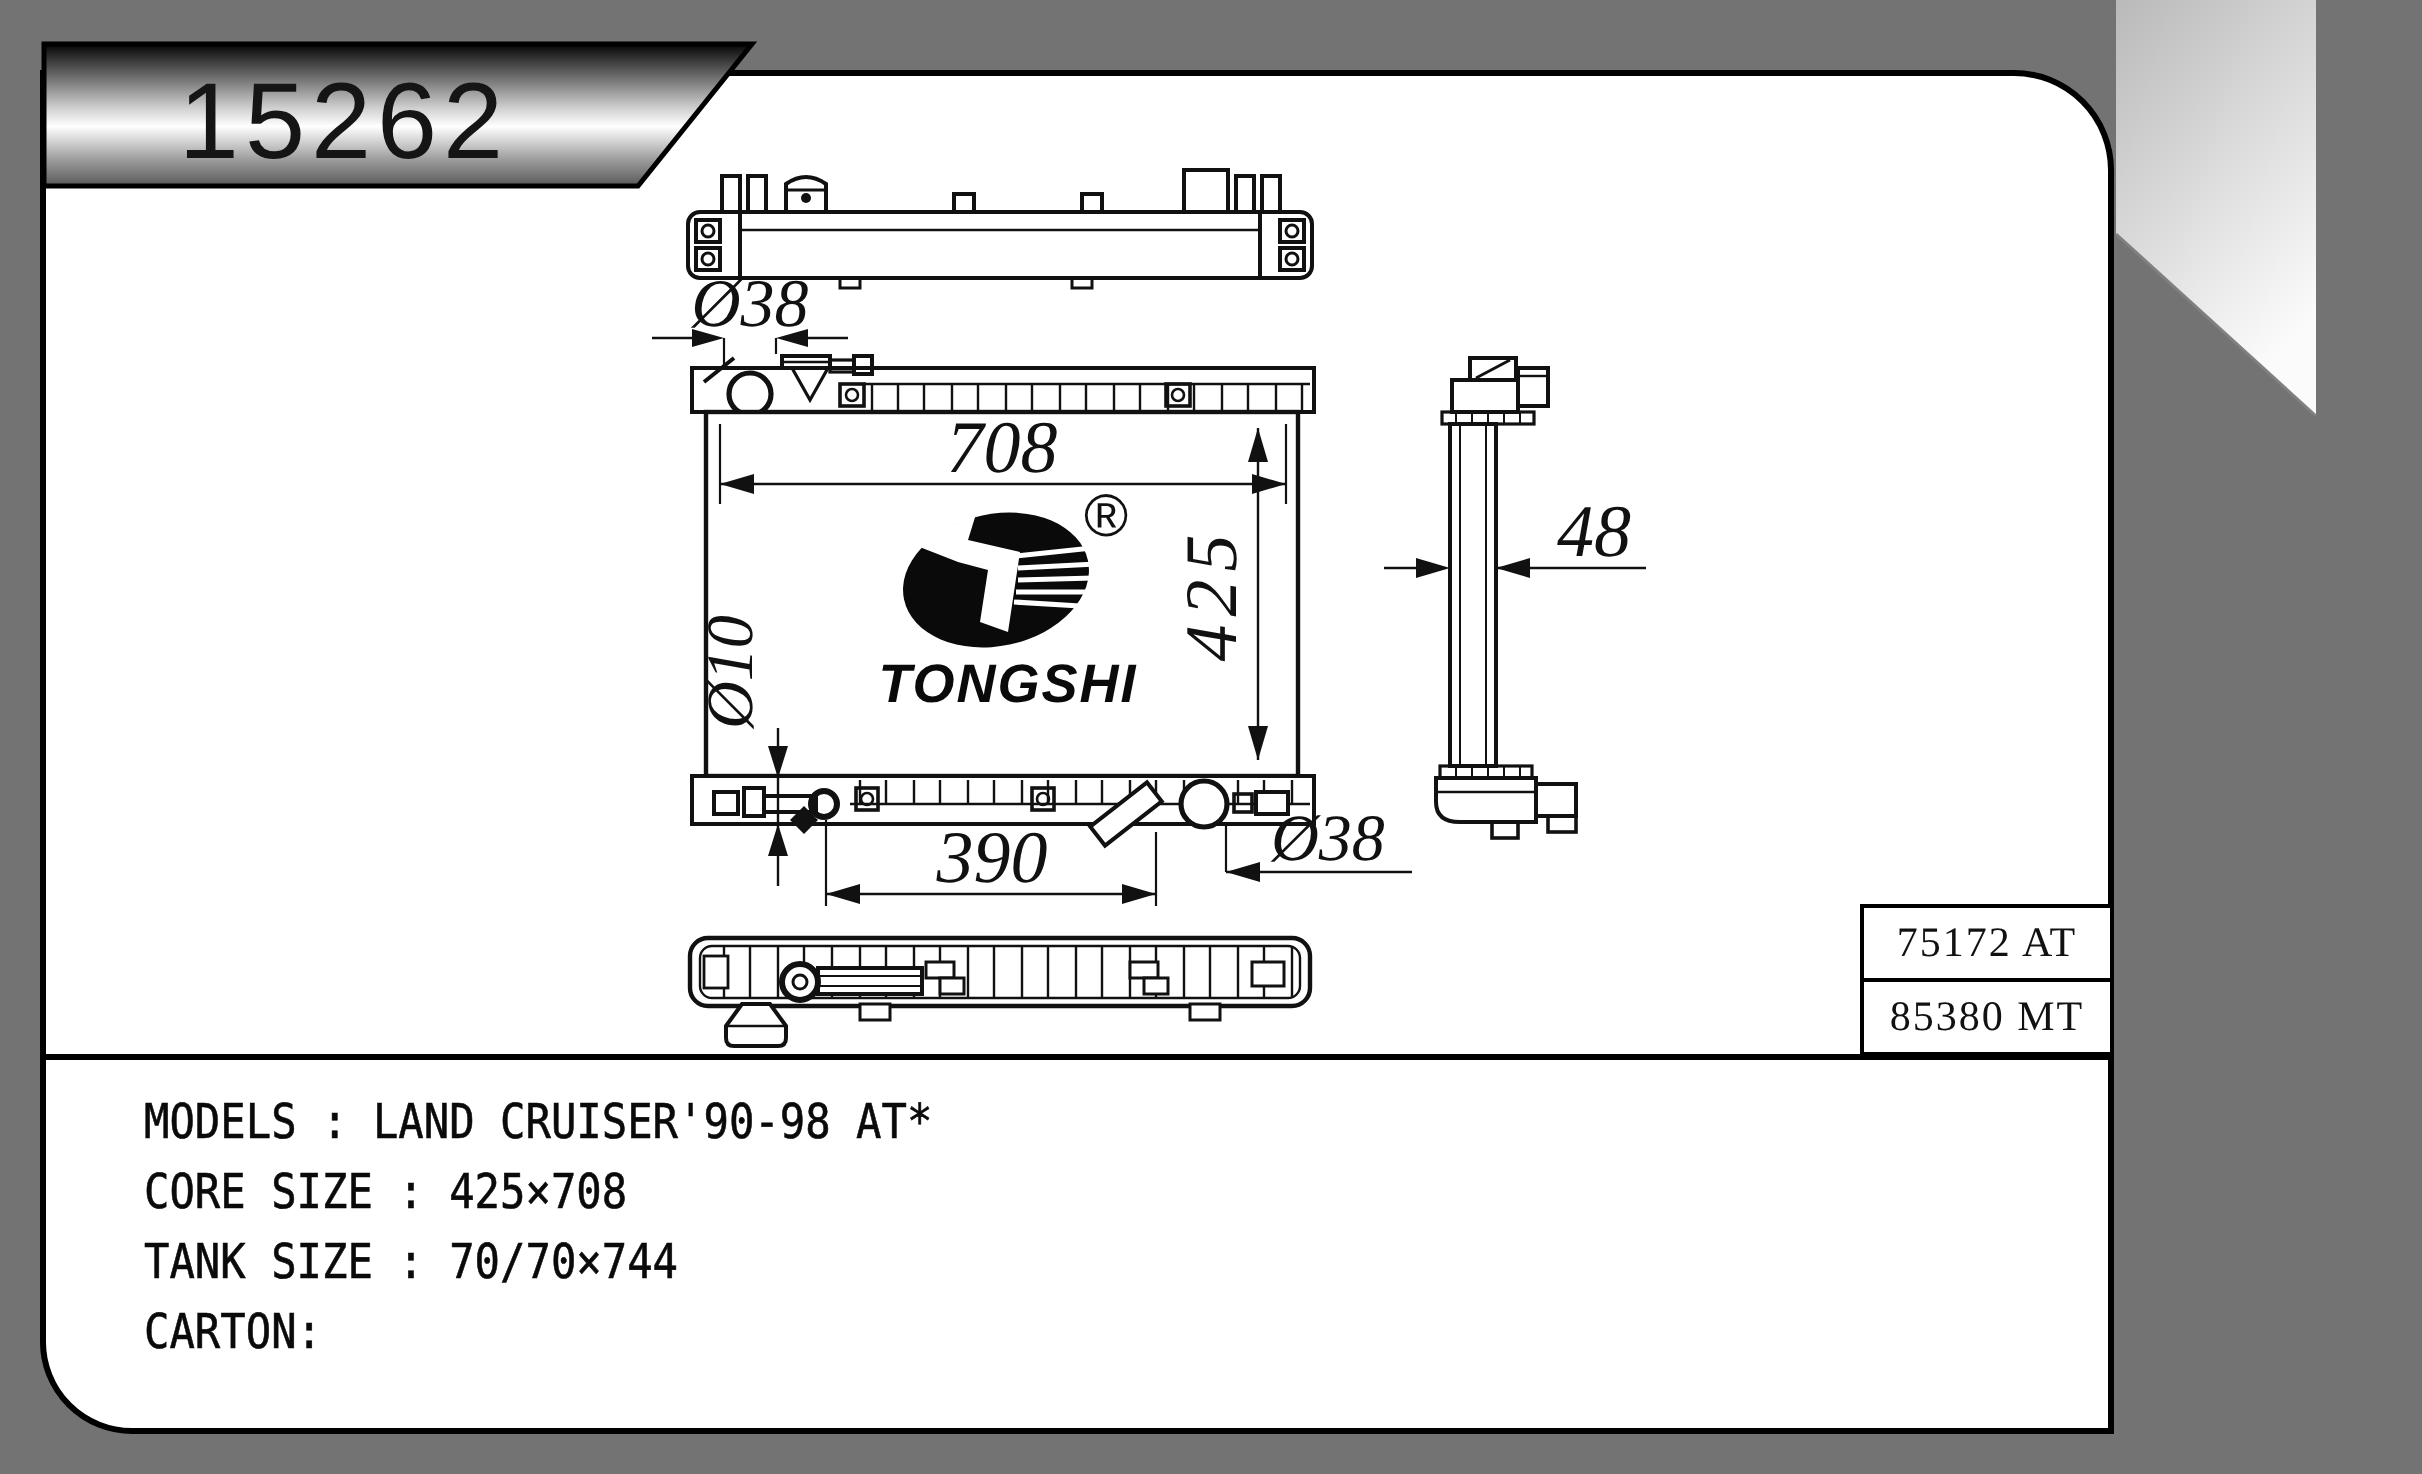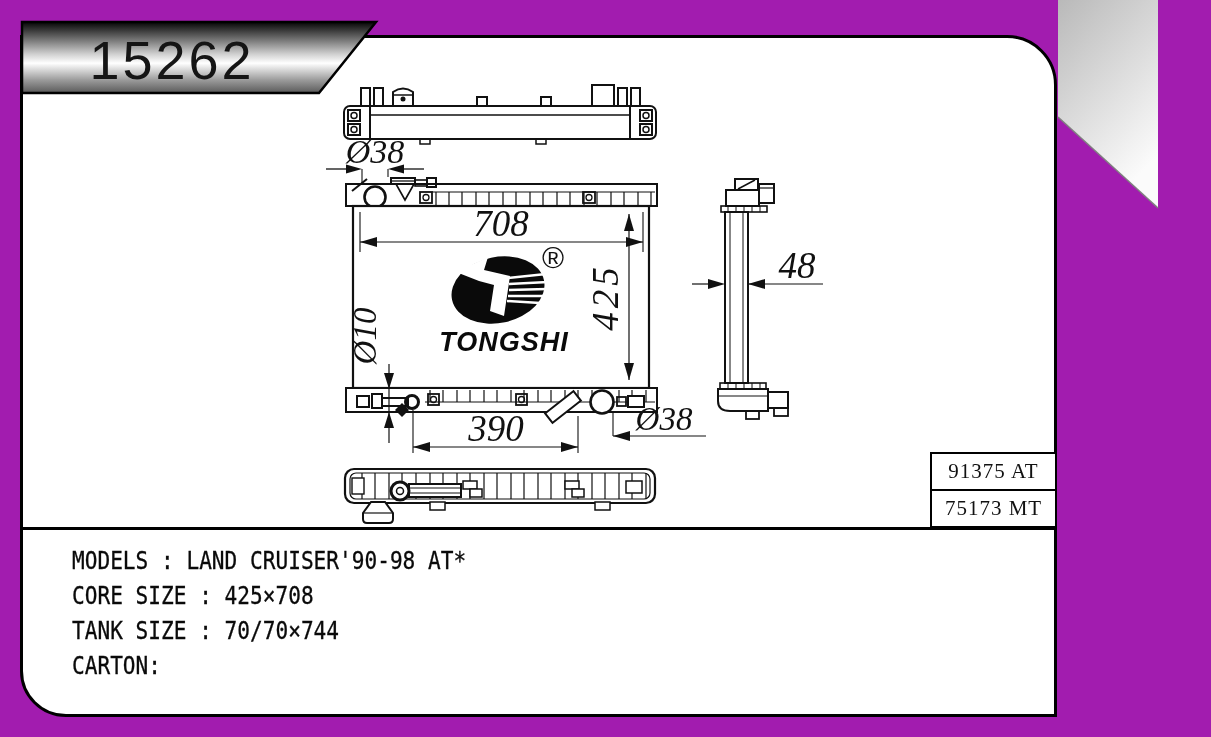--- a/index.html
+++ b/index.html
@@ -1,16 +1,16 @@
 <!DOCTYPE html>
 <html><head>
 <meta charset="utf-8">
 <style>
   html,body{margin:0;padding:0;background:#fff;}
-  #stage{position:relative;width:1211px;height:737px;background:#a21caf;overflow:hidden;
+  #stage{position:relative;width:1211px;height:737px;background:#737373;overflow:hidden;
          font-family:"Liberation Sans",sans-serif;}
   
   #frame{position:absolute;left:20px;top:35px;width:1037px;height:682px;box-sizing:border-box;
          border:3px solid #000;border-radius:0 50px 0 46px;background:#fff;}
   #divider{position:absolute;left:20px;top:527px;width:1037px;height:3px;background:#000;}
   
   #badge{position:absolute;left:20px;top:18px;width:364px;height:80px;}
   
   #corner{position:absolute;left:1056px;top:0;width:104px;height:210px;}
   
@@ -231,22 +231,22 @@
       <rect x="572" y="489" width="12" height="8" stroke-width="1.5" fill="#fff"></rect>
       <rect x="626" y="481" width="16" height="12" stroke-width="1.5" fill="#fff"></rect>
       <path d="M371 502 L363 513 V519 Q363 523 367 523 H389 Q393 523 393 519 V513 L385 502 Z" fill="#fff"></path>
       <line x1="363" y1="513" x2="393" y2="513" stroke-width="1.2"></line>
       <rect x="430" y="502" width="15" height="8" stroke-width="1.5" fill="#fff"></rect>
       <rect x="595" y="502" width="15" height="8" stroke-width="1.5" fill="#fff"></rect>
     </g>
   </svg>
 
   <div id="ptable">
-    <div class="prow">91375 AT</div>
-    <div class="prow">75173 MT</div>
+    <div class="prow">75172 AT</div>
+    <div class="prow">85380 MT</div>
   </div>
 
   <div id="specs-left" class="specs">
     <div class="line">MODELS : LAND CRUISER'90-98 AT*</div>
     <div class="line">CORE SIZE : 425×708</div>
     <div class="line">TANK SIZE : 70/70×744</div>
     <div class="line">CARTON:</div>
   </div>
 
 </div>

